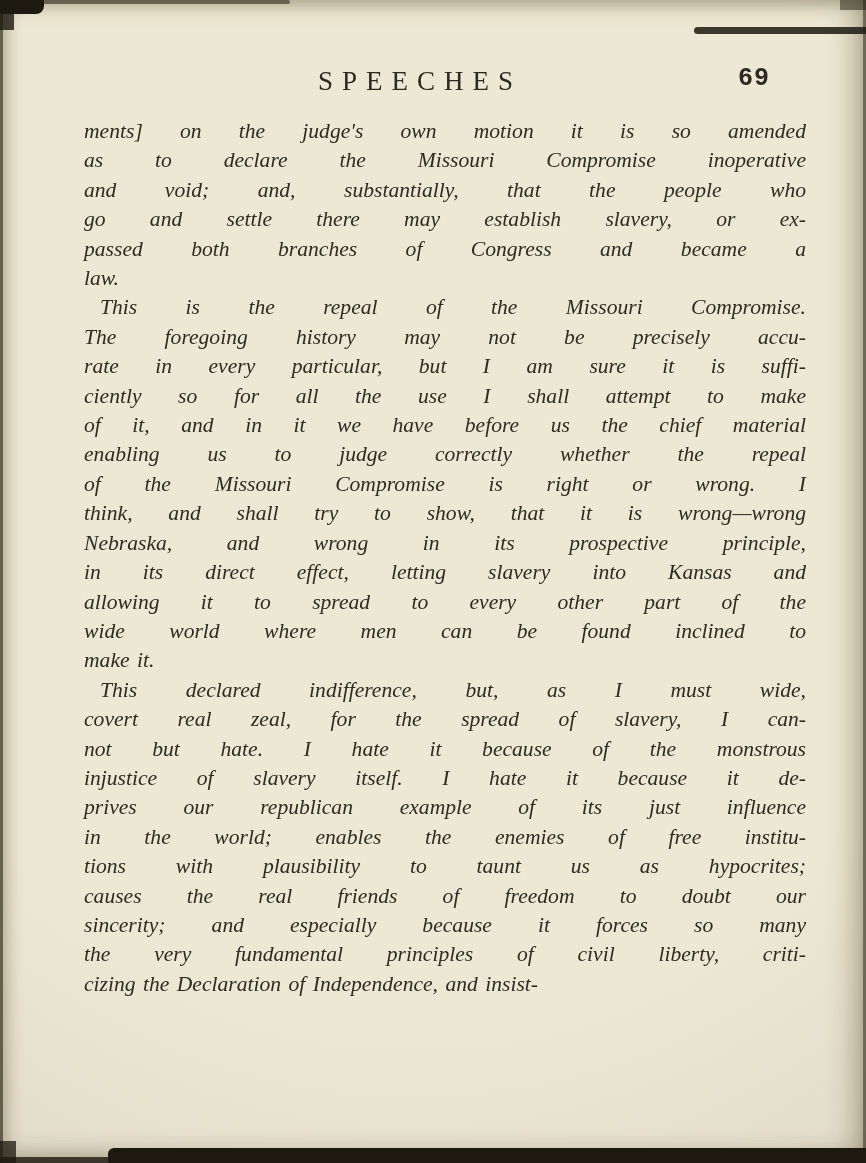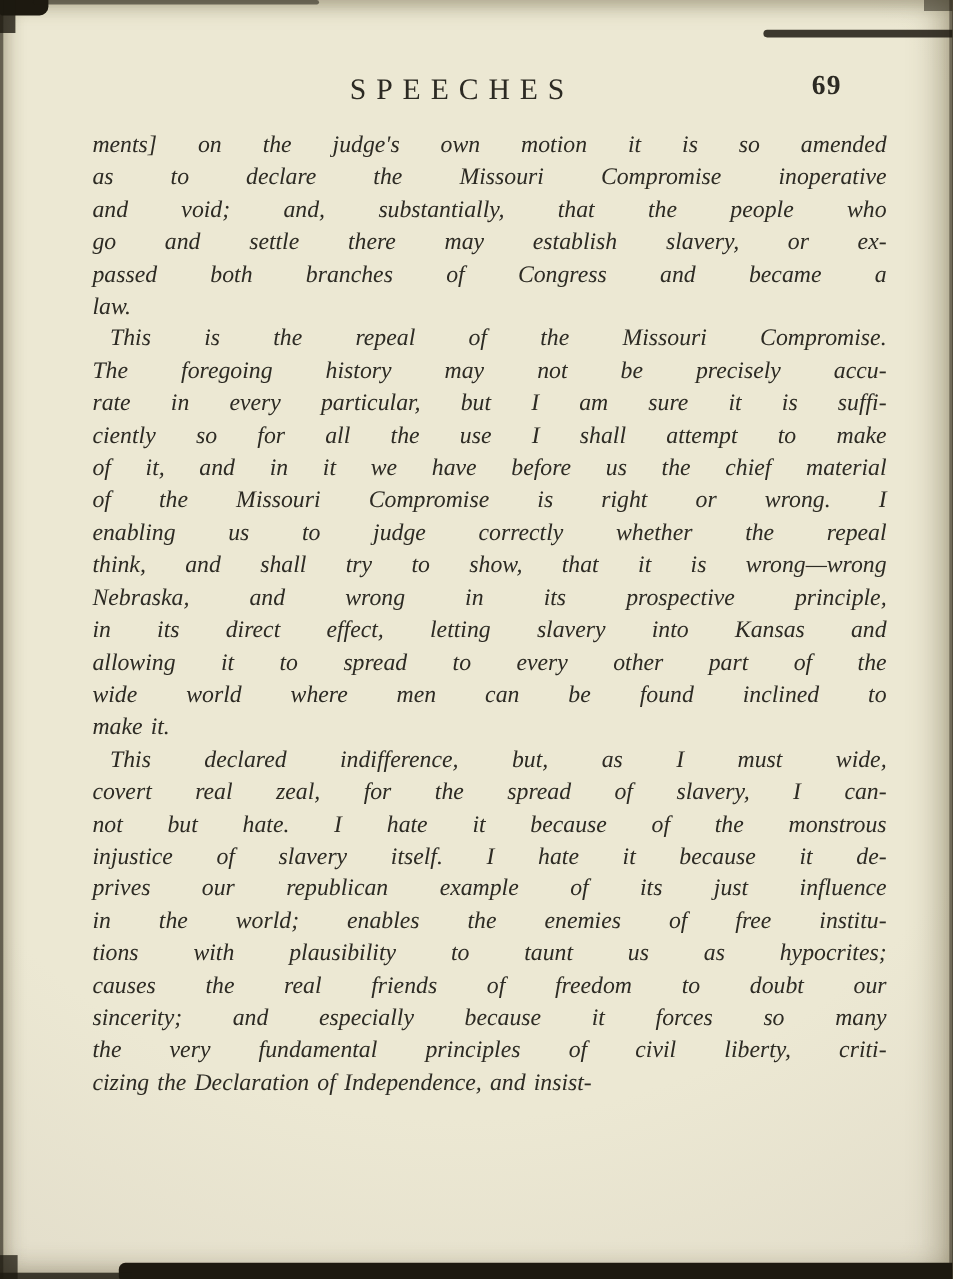--- a/index.html
+++ b/index.html
@@ -55,20 +55,21 @@
     font-weight: 500;
   }
   .page-number {
     position: absolute;
     top: 64px;
     left: 738px;
     font-size: 25px;
     font-weight: bold;
     color: #2c2a23;
     letter-spacing: 1px;
+    font-family: Liberation Mono, monospace;
   }
 
   
   .text-block {
     position: absolute;
     top: 117px;
     left: 84px;
     width: 722px;
     color: #2d2b24;
     font-size: 21.6px;
@@ -103,22 +104,22 @@
         <div class="line">go and settle there may establish slavery, or ex-</div>
         <div class="line">passed both branches of Congress and became a</div>
         <div class="line last">law.</div>
       </div>
       <div class="paragraph indent">
         <div class="line">This is the repeal of the Missouri Compromise.</div>
         <div class="line">The foregoing history may not be precisely accu-</div>
         <div class="line">rate in every particular, but I am sure it is suffi-</div>
         <div class="line">ciently so for all the use I shall attempt to make</div>
         <div class="line">of it, and in it we have before us the chief material</div>
+        <div class="line">enabling us to judge correctly whether the repeal</div>
         <div class="line">of the Missouri Compromise is right or wrong. I</div>
-        <div class="line">enabling us to judge correctly whether the repeal</div>
         <div class="line">think, and shall try to show, that it is wrong—wrong</div>
         <div class="line">Nebraska, and wrong in its prospective principle,</div>
         <div class="line">in its direct effect, letting slavery into Kansas and</div>
         <div class="line">allowing it to spread to every other part of the</div>
         <div class="line">wide world where men can be found inclined to</div>
         <div class="line last">make it.</div>
       </div>
       <div class="paragraph indent">
         <div class="line">This declared indifference, but, as I must wide,</div>
         <div class="line">covert real zeal, for the spread of slavery, I can-</div>

